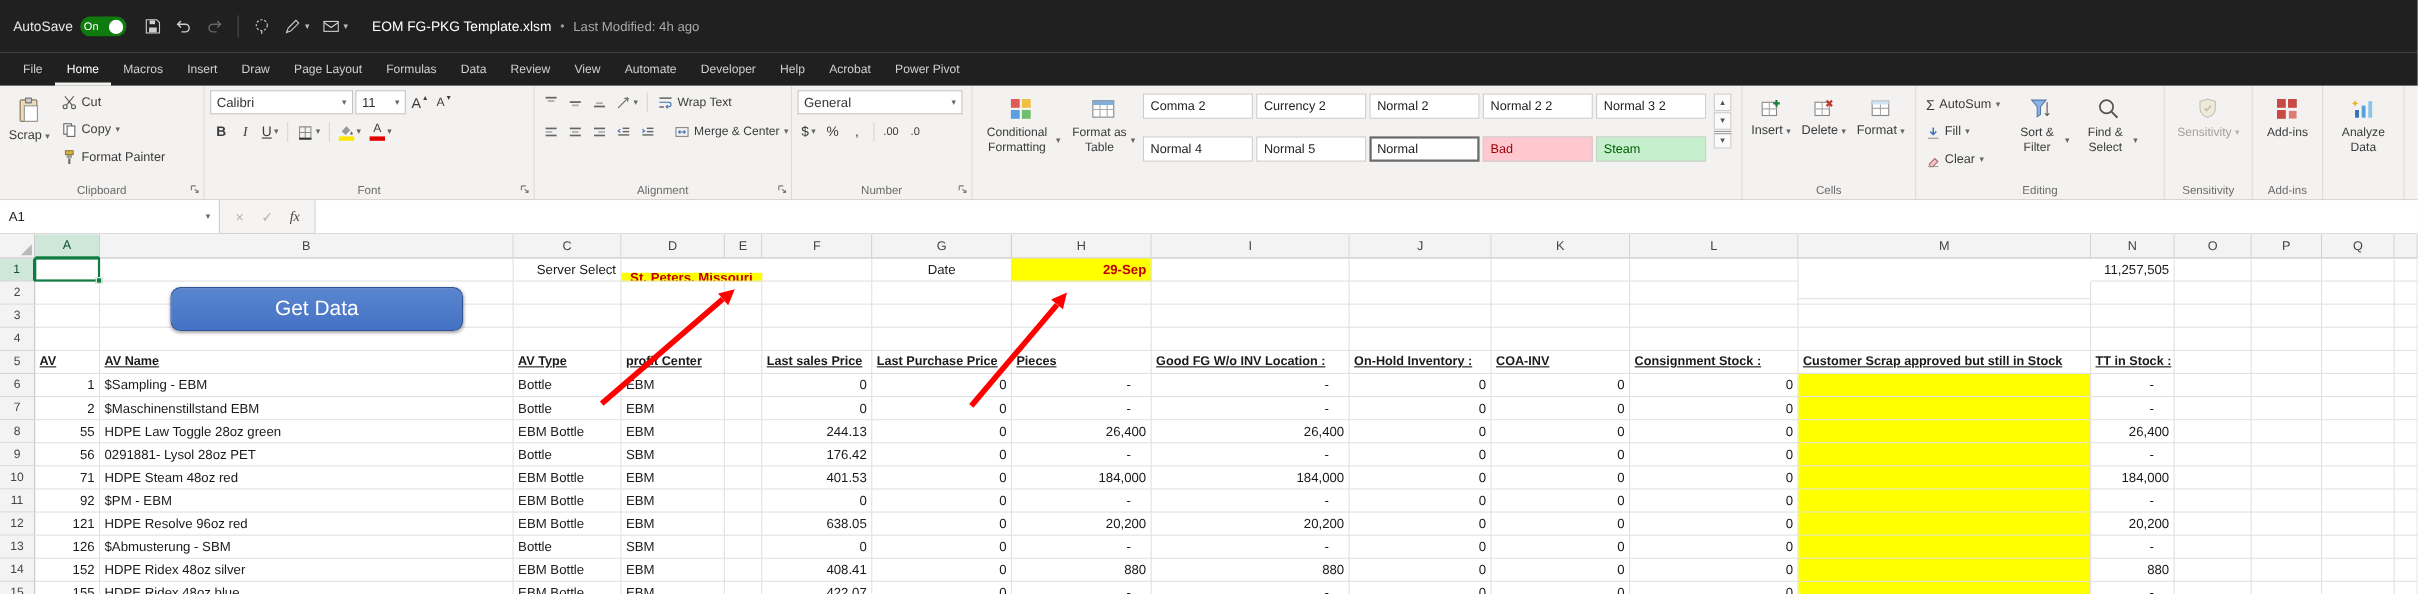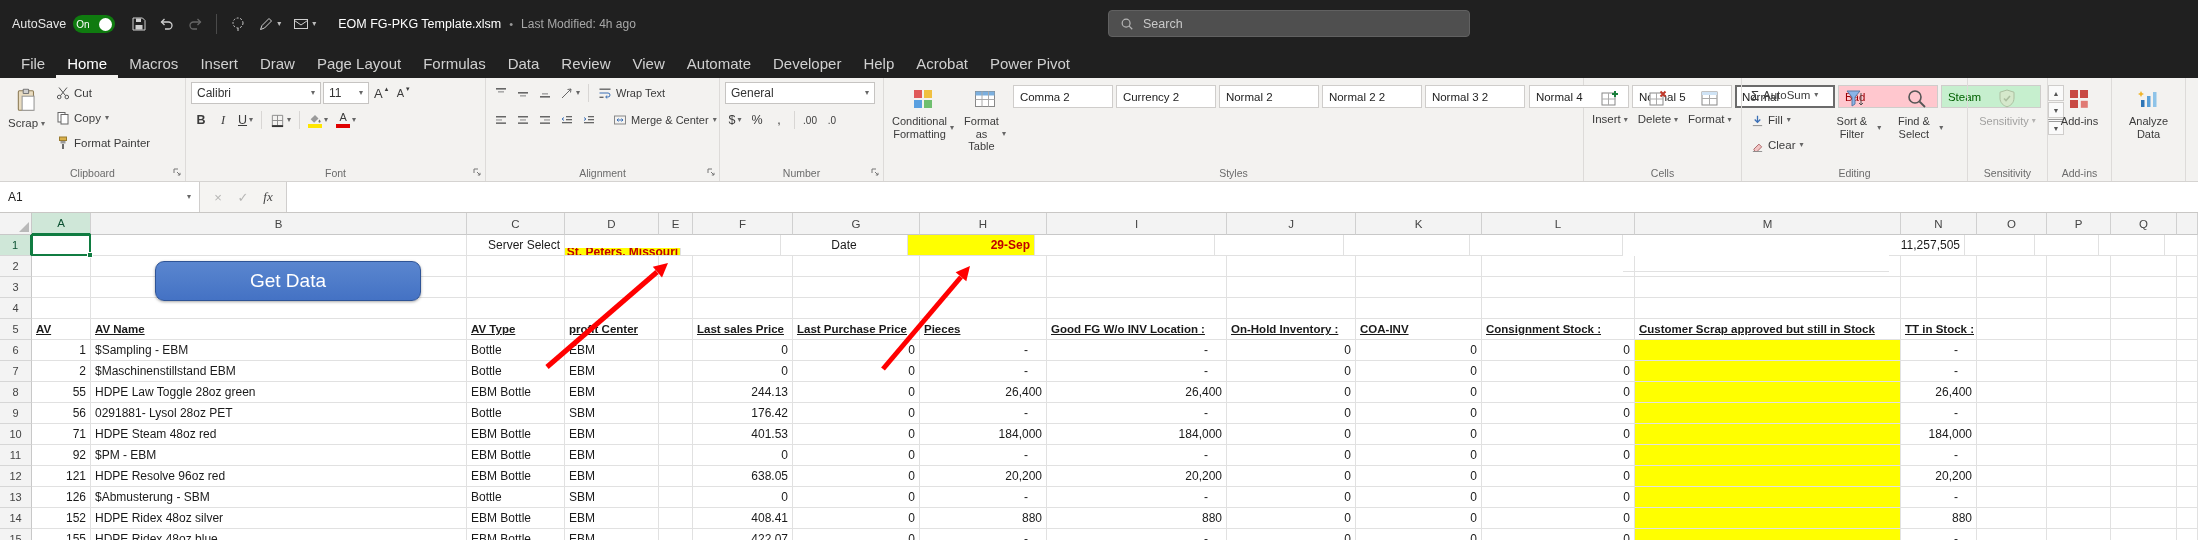--- a/index.html
+++ b/index.html
@@ -20,21 +20,21 @@
   .tb-title{display:flex;align-items:center;gap:8px;margin-left:16px;font-size:12.5px;white-space:nowrap}
   .fname{color:#fff}
   .dot{color:#9a9a9a;font-size:11px}
   .modified{color:#a8a8a8;font-size:12px}
   .tb-search{position:absolute;left:1108px;top:10px;width:362px;height:27px;background:#4f4f4f;border:1px solid #616161;border-radius:4px;display:flex;align-items:center;gap:9px;padding:0 11px;color:#c9c9c9;font-size:12.5px}
   .chev{font-size:8px;color:#666;line-height:1}
   .tb-icon .chev{color:#bdbdbd}
 
   
   .menubar{position:absolute;top:48px;left:0;width:100%;height:30px;background:#202020;display:flex;align-items:stretch;padding-left:10px}
-  .menu-item{display:flex;align-items:center;padding:0 11px;font-size:15px;color:#d0d0d0;white-space:nowrap}
+  .menu-item{display:flex;align-items:center;padding:0 11px;font-size:11px;color:#d0d0d0;white-space:nowrap}
   .menu-item.active{color:#fff;box-shadow:inset 0 -3px 0 #f3f2f0}
 
   
   .ribbon{position:absolute;top:78px;left:0;width:100%;height:104px;background:#f3f2f0;border-bottom:1px solid #d5d3d1;display:flex;overflow:hidden;color:#3b3b3b}
   .rgroup{position:relative;flex:none;border-right:1px solid #ddd bbd9;padding:4px 5px 17px}
   .rgroup{border-right:1px solid #dddbd9}
   .gbody{display:flex;gap:4px;height:82px}
   .gbody.col{flex-direction:column;gap:5px;justify-content:flex-start;height:82px}
   .rrow{display:flex;align-items:center;gap:2px}
   .glabel{position:absolute;bottom:2px;left:0;right:0;text-align:center;font-size:10.5px;color:#6b6b6b;white-space:nowrap}
@@ -45,21 +45,21 @@
   .smbtn{display:flex;align-items:center;gap:4px;padding:2px 4px;font-size:11.5px;height:22px;white-space:nowrap;cursor:default}
   .stack{display:flex;flex-direction:column;justify-content:flex-start;gap:3px}
   .combo{background:#fff;border:1px solid #c6c4c2;height:22px;display:flex;align-items:center;justify-content:space-between;padding:0 5px;font-size:12px;color:#333}
   .iconbtn{display:flex;align-items:center;justify-content:center;gap:2px;padding:2px 3px;font-size:12.5px;min-width:20px;height:22px;cursor:default}
   .iconbtn.bld{font-weight:700}
   .iconbtn.itl{font-style:italic;font-family:"Liberation Serif",serif}
   .iconbtn.und span.uu{text-decoration:underline}
   .vsep{width:1px;height:18px;background:#d8d6d4;margin:0 3px}
   .colstack{display:flex;flex-direction:column;align-items:center;gap:1px}
   .colorbar{width:14px;height:4px;display:block}
-  .gal-col{display:flex;flex-direction:row;gap:4px;padding-top:3px}
+  .gal-col{display:flex;flex-direction:column;gap:16px;padding-top:3px}
   .gal-row{display:flex;gap:3px}
   .gal-item{width:100px;height:23px;background:#fff;border:1px solid #cfcdcb;font-size:11.5px;display:flex;align-items:center;padding:0 6px;color:#222;white-space:nowrap;overflow:hidden}
   .gal-bad{background:var(--bad-bg);color:var(--bad-text)}
   .gal-good{background:var(--good-bg);color:var(--good-text)}
   .gal-sel{outline:2px solid #6b6b6b;outline-offset:-2px}
   .gal-scroll{display:flex;flex-direction:column;gap:1px;margin-left:3px;padding-top:3px}
   .sbtn{width:16px;height:16px;border:1px solid #cfcdcb;background:#fafafa;font-size:7px;display:flex;align-items:center;justify-content:center;color:#555}
   .sbtn.more{border-top:3px double #9a9a9a}
 
   
@@ -146,27 +146,20 @@
         <rect x="1.5" y="3.5" width="13" height="9" fill="none" stroke="#cfcfcf"></rect>
         <path d="M1.5 4.5 8 9l6.5-4.5" fill="none" stroke="#cfcfcf"></path>
       </svg>
     <span class="chev">▾</span>
   </button>
   <div class="tb-title">
     <span class="fname">EOM FG-PKG Template.xlsm</span>
     <span class="dot">•</span>
     <span class="modified">Last Modified: 4h ago</span>
   </div>
-  <div class="tb-search">
-    <svg width="14" height="14" viewBox="0 0 16 16">
-        <circle cx="7" cy="7" r="4.5" fill="none" stroke="#b5b5b5" stroke-width="1.4"></circle>
-        <path d="M10.5 10.5 14 14" stroke="#b5b5b5" stroke-width="1.4"></path>
-      </svg>
-    <span>Search</span>
-  </div>
 </div>
 
 <div class="menubar" id="menubar">
     <div class="menu-item">File</div>
     <div class="menu-item active">Home</div>
     <div class="menu-item">Macros</div>
     <div class="menu-item">Insert</div>
     <div class="menu-item">Draw</div>
     <div class="menu-item">Page Layout</div>
     <div class="menu-item">Formulas</div>
@@ -461,21 +454,20 @@
             <div class="gal-item gal-bad">Bad</div>
             <div class="gal-item gal-good">Steam</div>
           </div>
         </div>
       <div class="gal-scroll">
         <div class="sbtn">▲</div>
         <div class="sbtn">▼</div>
         <div class="sbtn more">▼</div>
       </div>
     </div>
-    <div class="glabel">Styles</div>
   </div>
 
   <div class="rgroup" style="width:158px">
     <div class="gbody">
       <div class="bigbtn">
         <svg width="22" height="22" viewBox="0 0 22 22">
             <rect x="3" y="6" width="13" height="12" fill="#fff" stroke="#888"></rect>
             <path d="M3 12h13M9.5 6v12" stroke="#aaa"></path>
             <path d="M16 4v6M13 7h6" stroke="#1a7f3c" stroke-width="2"></path>
           </svg>
@@ -656,21 +648,21 @@
       <div class="g-colhdr" style="width: 70px;">O</div>
       <div class="g-colhdr" style="width: 64px;">P</div>
       <div class="g-colhdr" style="width: 66px;">Q</div>
       <div class="g-colhdr" style="flex: 1 1 0%;"></div>
     </div>
     <div class="g-row">
       <div class="g-rowhdr g-selhdr-r" style="width: 32px;">1</div>
       <div class="g-cell " style="width: 59px;"></div>
       <div class="g-cell " style="width: 376px;"></div>
       <div class="g-cell ar" style="width: 98px;">Server Select</div>
-      <div class="g-cell ylw redtx actr" style="width: 116px; margin-top: 13px;">St. Peters, Missouri</div>
+      <div class="g-cell ylw redtx actr" style="width: 128px; margin-top: 13px;">St. Peters, Missouri</div>
       <div class="g-cell " style="width: 100px;"></div>
       <div class="g-cell actr" style="width: 127px;">Date</div>
       <div class="g-cell ylw redtx ar" style="width: 127px;">29-Sep</div>
       <div class="g-cell " style="width: 180px;"></div>
       <div class="g-cell " style="width: 129px;"></div>
       <div class="g-cell " style="width: 126px;"></div>
       <div class="g-cell " style="width: 153px;"></div>
       <div class="g-cell al" style="width: 266px; margin-top: 36px;">Total Stock / Physical Invenotry</div>
       <div class="g-cell ar" style="width: 76px;">11,257,505</div>
       <div class="g-cell " style="width: 70px;"></div>

